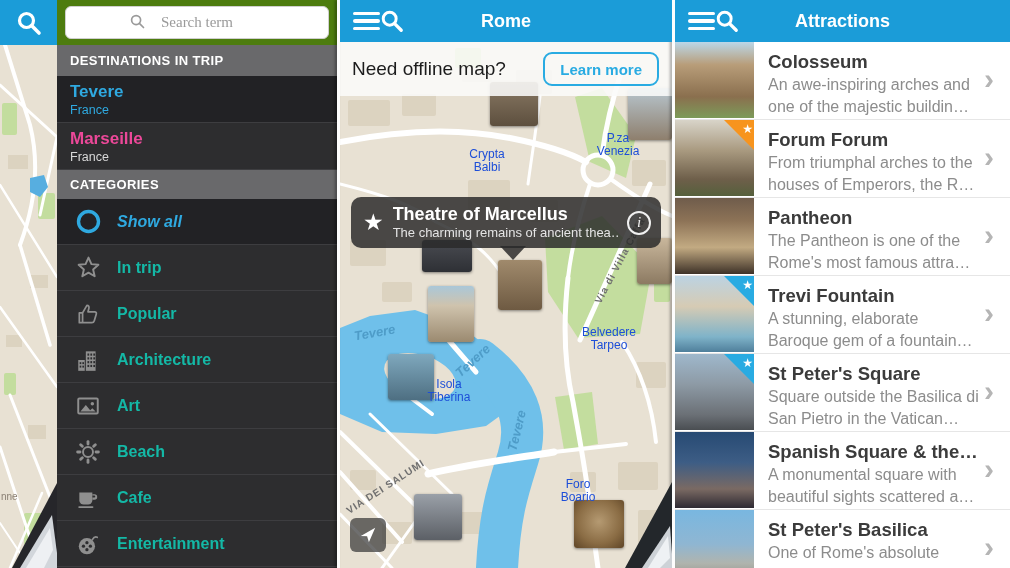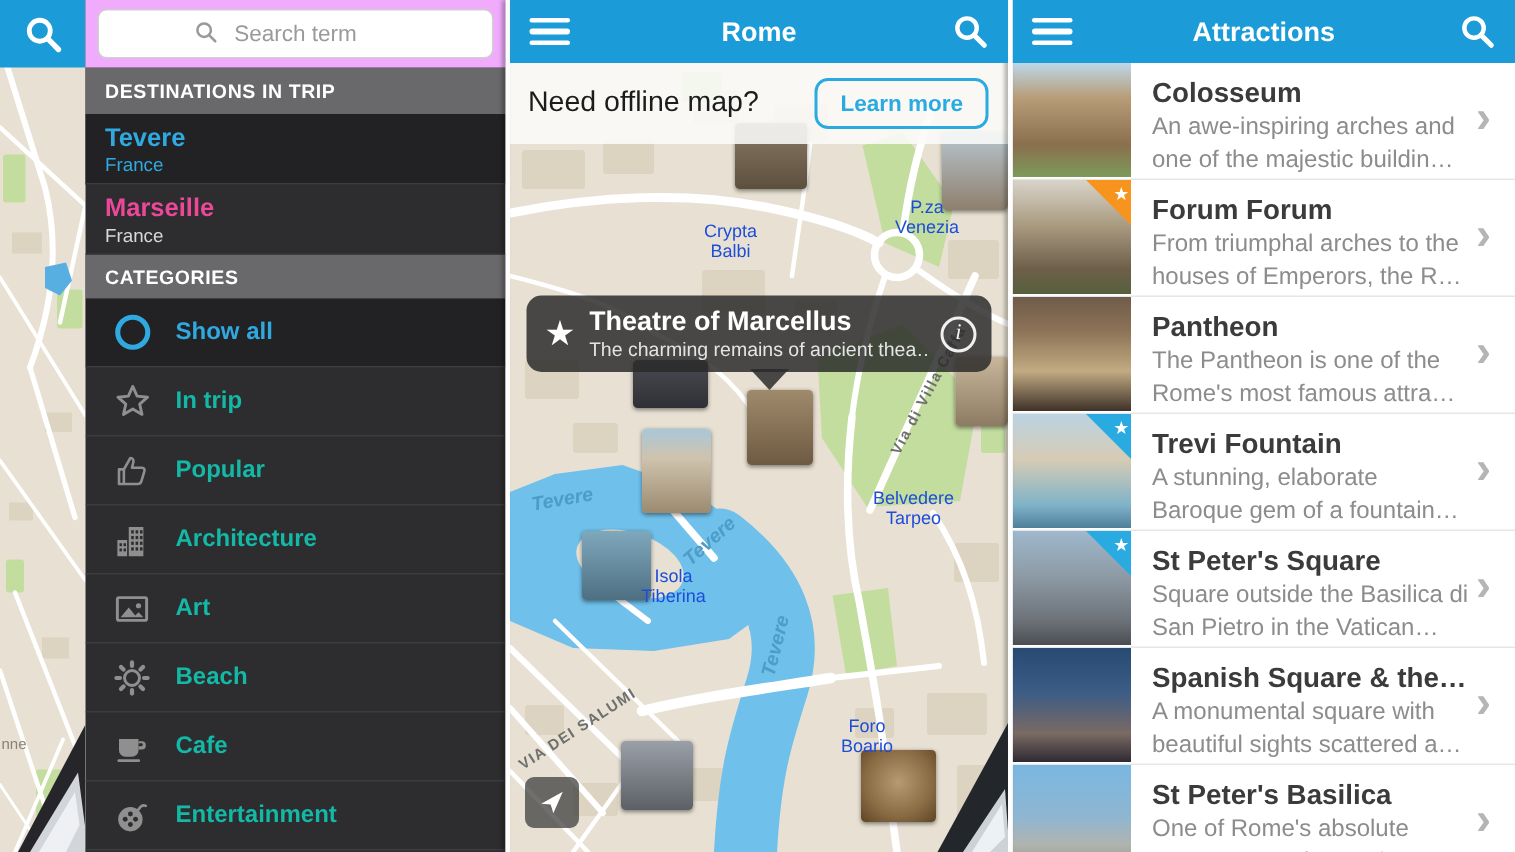--- a/index.html
+++ b/index.html
@@ -13,44 +13,44 @@
 
   
   .left-strip{position:absolute;left:0;top:0;width:57px;height:568px;background:var(--land);}
   .blue-search-sq{position:absolute;left:0;top:0;width:57px;height:45px;background:var(--accent);display:flex;align-items:center;justify-content:center;z-index:3;}
   .strip-map{position:absolute;left:0;top:45px;width:57px;height:523px;}
   .strip-frag{position:absolute;left:1px;top:491px;font-size:10px;color:#8b8175;z-index:2;}
   .strip-curl-dark{position:absolute;left:0;top:45px;width:57px;height:523px;z-index:2;pointer-events:none;}
 
   
   .sidebar{position:absolute;left:57px;top:0;width:280px;height:568px;background:var(--side-dark);z-index:4;display:flex;flex-direction:column;}
-  .search-row{height:45px;position:relative;background:#f0abfc;flex:none;}
+  .search-row{height:45px;position:relative;background:#4d7c0f;flex:none;font-family:Liberation Serif, serif;}
   .search-field{position:absolute;left:8px;top:6px;width:264px;height:33px;background:#fff;border:1px solid #cfcfcf;border-radius:6px;font-size:15px;color:#555;text-align:center;outline:none;font-family:inherit;}
   .search-field::placeholder{color:#9a9a9a;}
   .search-field-icon{position:absolute;left:50%;margin-left:-67px;top:14px;pointer-events:none;}
   .side-head{height:31px;flex:none;background:var(--side-head);color:#fff;font-weight:bold;font-size:13px;letter-spacing:.4px;display:flex;align-items:center;padding-left:13px;}
   .dest-row{height:47px;flex:none;padding:6px 0 0 13px;border-bottom:1px solid #3d3d40;cursor:pointer;}
   .dest-row .d-name{font-size:17px;font-weight:bold;color:#ec4899;line-height:20px;}
   .dest-row .d-country{font-size:12.5px;color:#d8d8d8;line-height:16px;}
   .dest-row.sel{background:var(--side-sel);}
   .dest-row.sel .d-name,.dest-row.sel .d-country{color:var(--link);}
   .cat-list{flex:1;display:flex;flex-direction:column;overflow:hidden;}
   .cat-row{height:46px;flex:none;display:flex;align-items:center;border-bottom:1px solid #3d3d40;cursor:pointer;}
   .cat-row .c-icon{width:30px;margin:0 14px 0 16px;display:flex;justify-content:center;}
   .cat-row .c-label{font-size:16px;font-weight:bold;color:#14b8a6;}
   .cat-row.sel{background:var(--side-sel);}
-  .cat-row.sel .c-label{color:var(--link);}
+  .cat-row.sel .c-label{color:var(--link);font-style:italic;}
 
   
   .gap{position:absolute;top:0;width:3px;height:568px;background:#fdfdfd;z-index:6;box-shadow:-2px 0 3px rgba(0,0,0,.35);}
   .gap.g1{left:337px;} .gap.g2{left:672px;}
 
   
   .map-panel{position:absolute;left:340px;top:0;width:332px;height:568px;overflow:hidden;background:var(--land);}
-  .app-header{height:42px;background:var(--accent);display:flex;align-items:center;justify-content:space-between;padding:0 13px;position:relative;z-index:8;}
+  .app-header{height:42px;background:var(--accent);display:flex;align-items:center;padding:0 13px;position:relative;z-index:8;}
   .app-header .h-title{position:absolute;left:0;right:0;text-align:center;color:#fff;font-size:18px;font-weight:bold;pointer-events:none;}
   .hamburger{width:27px;cursor:pointer;}
   .hamburger div{height:3.5px;background:#fff;border-radius:2px;margin:4px 0;}
   .map-content{position:absolute;left:0;top:42px;width:332px;height:526px;}
   .map-svg{position:absolute;left:0;top:0;z-index:1;}
   .map-thumb{position:absolute;border-radius:3px;box-shadow:0 1px 3px rgba(0,0,0,.45);z-index:2;}
   .map-label{position:absolute;z-index:2;color:#1d4ed8;font-size:12px;line-height:13px;text-align:center;white-space:pre-line;}
   .map-label.water{color:#4e9cc8;font-style:italic;font-size:13px;font-weight:bold;}
   .map-label.street{color:#6f6f6f;font-size:10px;font-weight:bold;letter-spacing:1px;white-space:nowrap;}
   .rot-tev1{transform:rotate(-10deg);} .rot-tev2{transform:rotate(-42deg);} .rot-tev3{transform:rotate(-76deg);}

